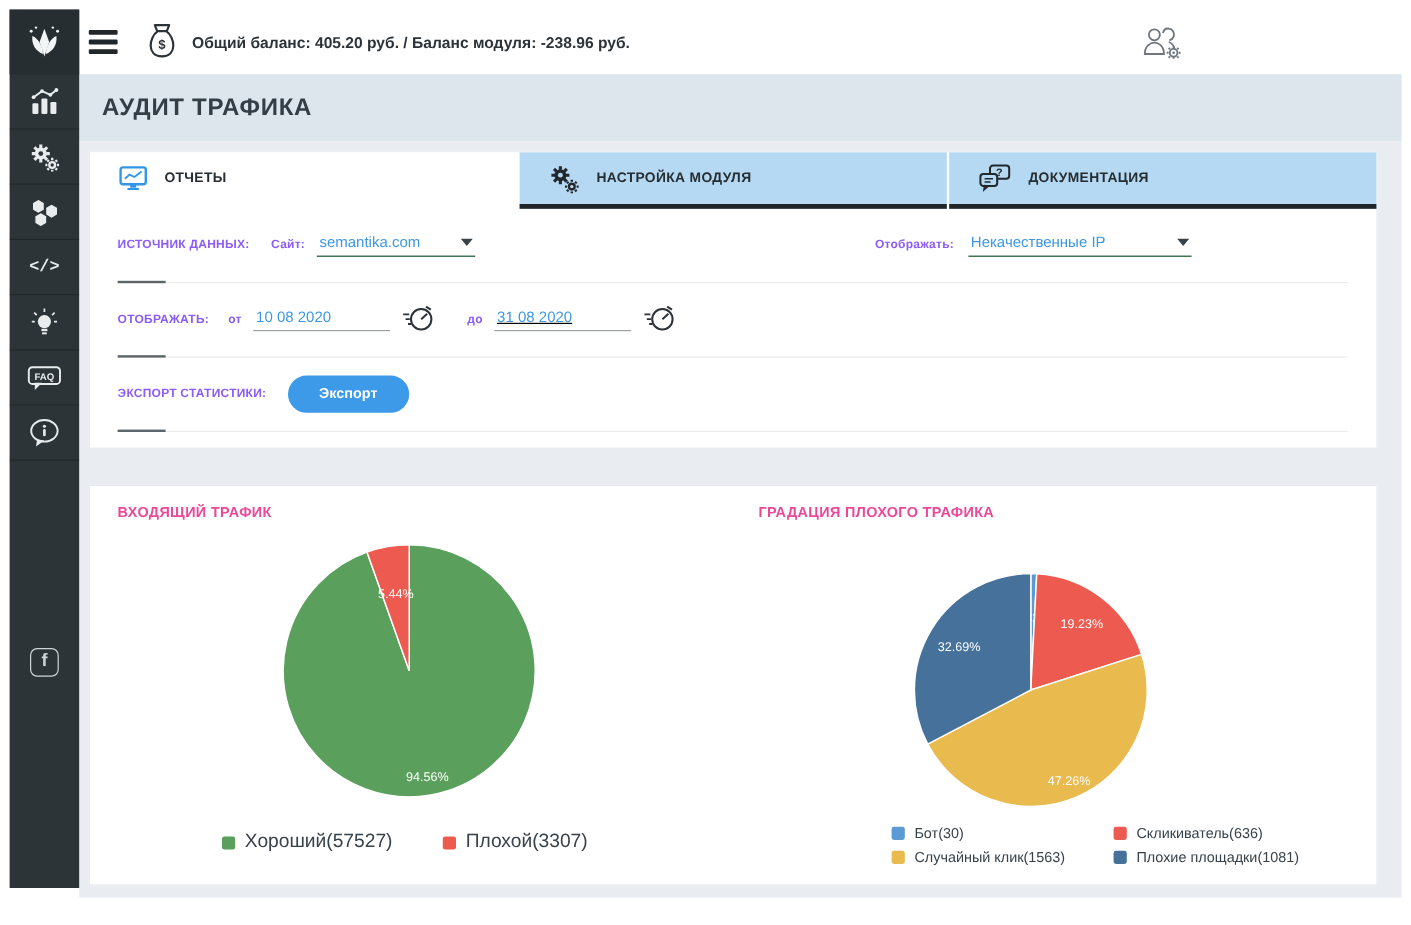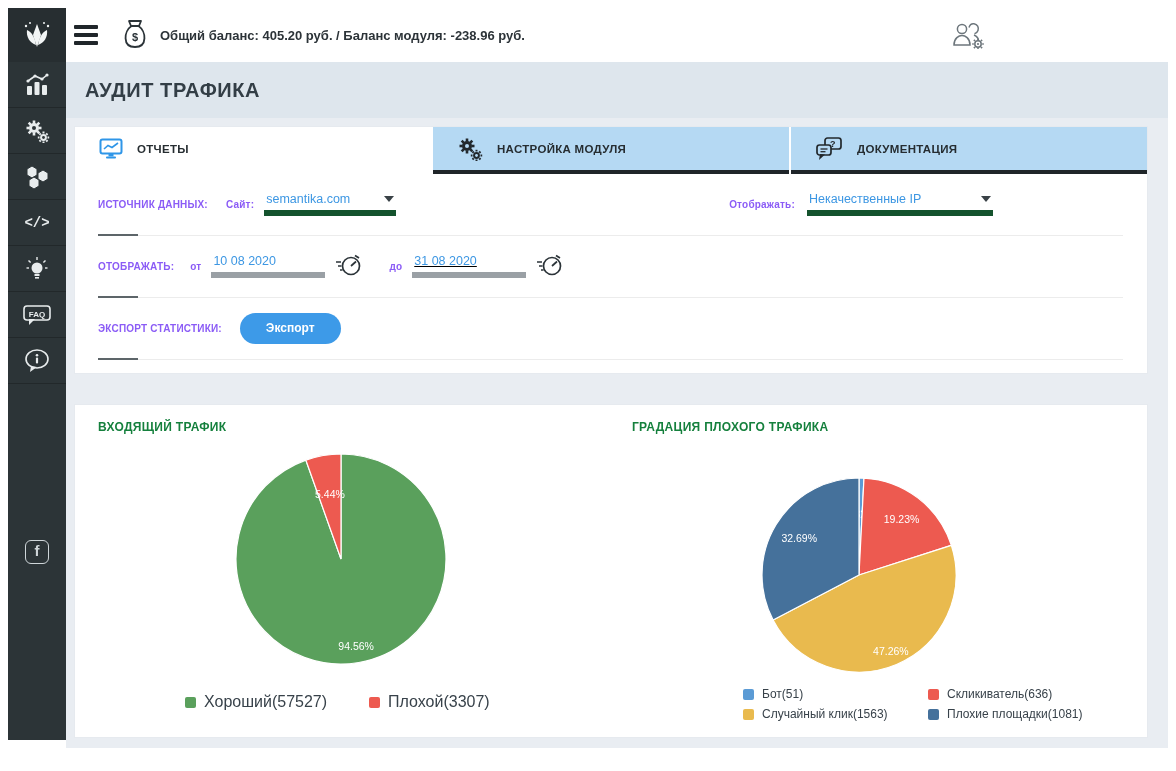--- a/index.html
+++ b/index.html
@@ -37,32 +37,32 @@
   .tab:first-child{margin-left:0;}
   .tab.active{background:#fff;border-bottom:4px solid #fff;}
 
   
   .rows{padding:0 24px 0 23px;}
   .frow{display:flex;align-items:center;height:44px;margin-top:8px;}
   .hr{position:relative;height:2px;margin:8px 0 0 0;background:transparent;}
   .hr::after{content:"";position:absolute;left:0;right:0;top:1px;height:1px;background:#ececec;}
   .hr::before{content:"";position:absolute;left:0;top:0;width:40px;height:2px;background:#5d6569;z-index:1;}
   .lbl{font-size:10px;font-weight:700;color:#8b5cf6;letter-spacing:.2px;}
-  .sel{display:inline-flex;align-items:center;justify-content:space-between;border-bottom:6px solid #14532d;padding:0 2px 4px 2px;cursor:pointer;gap:12px;}
+  .sel{display:inline-flex;align-items:center;justify-content:space-between;border-bottom:1px solid #14532d;padding:0 2px 4px 2px;cursor:pointer;gap:12px;}
   .sel .val{color:#3d97e3;font-size:12.5px;}
   .caret{width:0;height:0;border-left:5px solid transparent;border-right:5px solid transparent;border-top:6px solid #3a4247;margin-left:10px;}
   .right-group{margin-left:auto;margin-right:130px;display:flex;align-items:center;}
   .btn{background:#3d9ae8;color:#fff;border:none;border-radius:16px;height:31px;padding:0 26px;font-size:12px;font-weight:700;font-family:"Liberation Sans",sans-serif;cursor:pointer;margin-left:18px;}
   .sw{margin-left:10px;cursor:pointer;}
 
   
   .chart-panel{position:absolute;top:0;height:334px;}
   .panel-l{left:0;width:534px;}
   .panel-r{left:534px;width:540px;}
-  .chart-title{position:absolute;left:23px;top:15px;font-size:12px;font-weight:700;color:#15803d;letter-spacing:.3px;}
+  .chart-title{position:absolute;left:23px;top:15px;font-size:12px;font-weight:700;color:#ec4899;letter-spacing:.3px;}
   .pie-wrap{position:absolute;}
   .legend{position:absolute;display:flex;gap:42px;font-size:16px;color:#38424a;}
   .legend .li{display:flex;align-items:center;gap:8px;cursor:pointer;}
   .legend .sq{width:11px;height:11px;border-radius:2px;display:inline-block;}
   .legend-grid{position:absolute;display:grid;grid-template-columns:185px auto;row-gap:6px;font-size:12px;color:#38424a;}
   .legend-grid .li{display:flex;align-items:center;gap:8px;cursor:pointer;}
   .legend-grid .sq{width:11px;height:11px;border-radius:2px;display:inline-block;}
   .pie-label{font-size:10.5px;fill:#fff;text-anchor:middle;font-family:"Liberation Sans",sans-serif;}
 </style>
 </head>
@@ -373,21 +373,21 @@
             <text x="144.570707008275" y="50.13430209221955" class="pie-label">19.23%</text>
             <path d="M102,102 L194.34317694388534,72.30593204173128 A97,97 0 0 1 16.099238928306434,147.0561787916354 Z" fill="#e9ba4e" stroke="#fff" stroke-width="1.2"></path>
             <text x="133.8866261954629" y="181.5345024963721" class="pie-label">47.26%</text>
             <path d="M102,102 L16.099238928306434,147.0561787916354 A97,97 0 0 1 101.99999999999997,5 Z" fill="#45719b" stroke="#fff" stroke-width="1.2"></path>
             <text x="42.236856929619094" y="69.3614841152935" class="pie-label">32.69%</text>
           </svg>
       </div>
       <div class="legend-grid" style="left:134px;top:282px;">
           <span class="li">
             <span class="sq" style="background: rgb(91, 155, 213);"></span>
-            <span>Бот(51)</span>
+            <span>Бот(30)</span>
           </span>
           <span class="li">
             <span class="sq" style="background: rgb(237, 90, 80);"></span>
             <span>Скликиватель(636)</span>
           </span>
           <span class="li">
             <span class="sq" style="background: rgb(233, 186, 78);"></span>
             <span>Случайный клик(1563)</span>
           </span>
           <span class="li">

